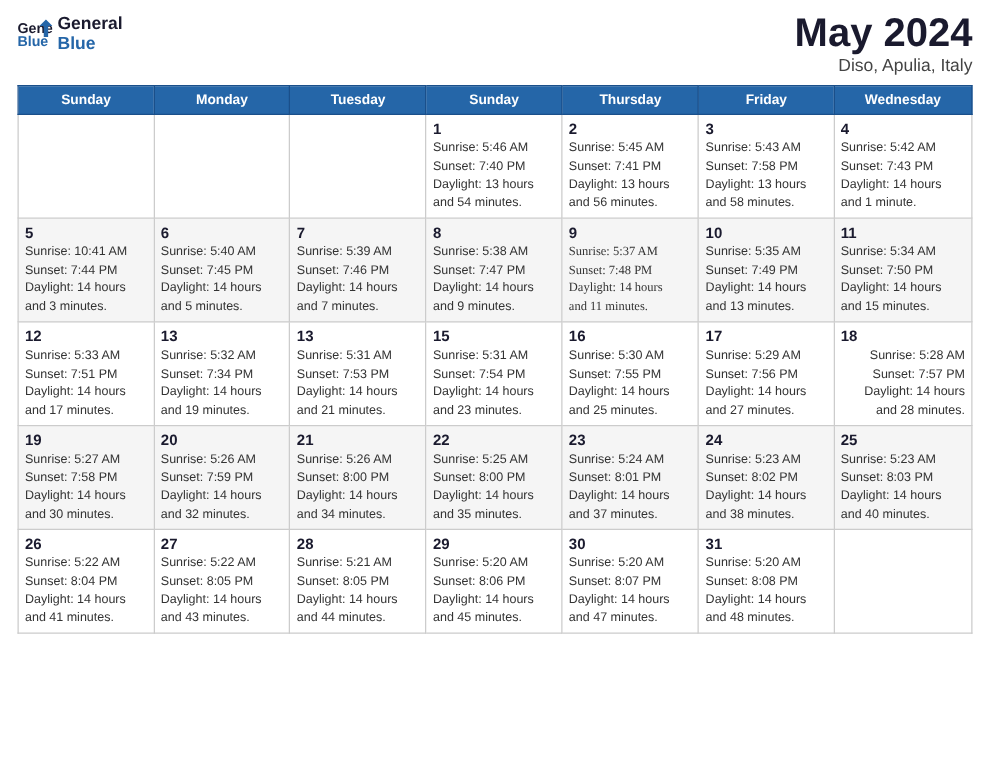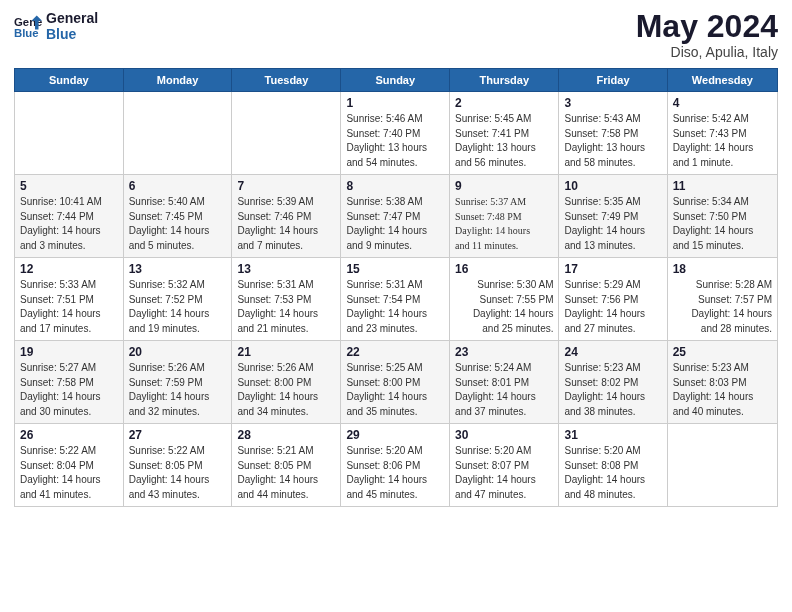--- a/index.html
+++ b/index.html
@@ -211,41 +211,41 @@
           <td>
             <span class="day-number">12</span>
             <div class="cell-info" style="white-space: pre-line;">Sunrise: 5:33 AM
 Sunset: 7:51 PM
 Daylight: 14 hours
 and 17 minutes.</div>
           </td>
           <td>
             <span class="day-number">13</span>
             <div class="cell-info" style="white-space: pre-line;">Sunrise: 5:32 AM
-Sunset: 7:52 PM
+Sunset: 7:34 PM
 Daylight: 14 hours
 and 19 minutes.</div>
           </td>
           <td>
             <span class="day-number">13</span>
             <div class="cell-info" style="white-space: pre-line;">Sunrise: 5:31 AM
 Sunset: 7:53 PM
 Daylight: 14 hours
 and 21 minutes.</div>
           </td>
           <td>
             <span class="day-number">15</span>
             <div class="cell-info" style="white-space: pre-line;">Sunrise: 5:31 AM
 Sunset: 7:54 PM
 Daylight: 14 hours
 and 23 minutes.</div>
           </td>
           <td>
             <span class="day-number">16</span>
-            <div class="cell-info" style="white-space: pre-line; text-align: right;">Sunrise: 5:30 AM
+            <div class="cell-info" style="white-space: pre-line;">Sunrise: 5:30 AM
 Sunset: 7:55 PM
 Daylight: 14 hours
 and 25 minutes.</div>
           </td>
           <td>
             <span class="day-number">17</span>
             <div class="cell-info" style="white-space: pre-line;">Sunrise: 5:29 AM
 Sunset: 7:56 PM
 Daylight: 14 hours
 and 27 minutes.</div>

